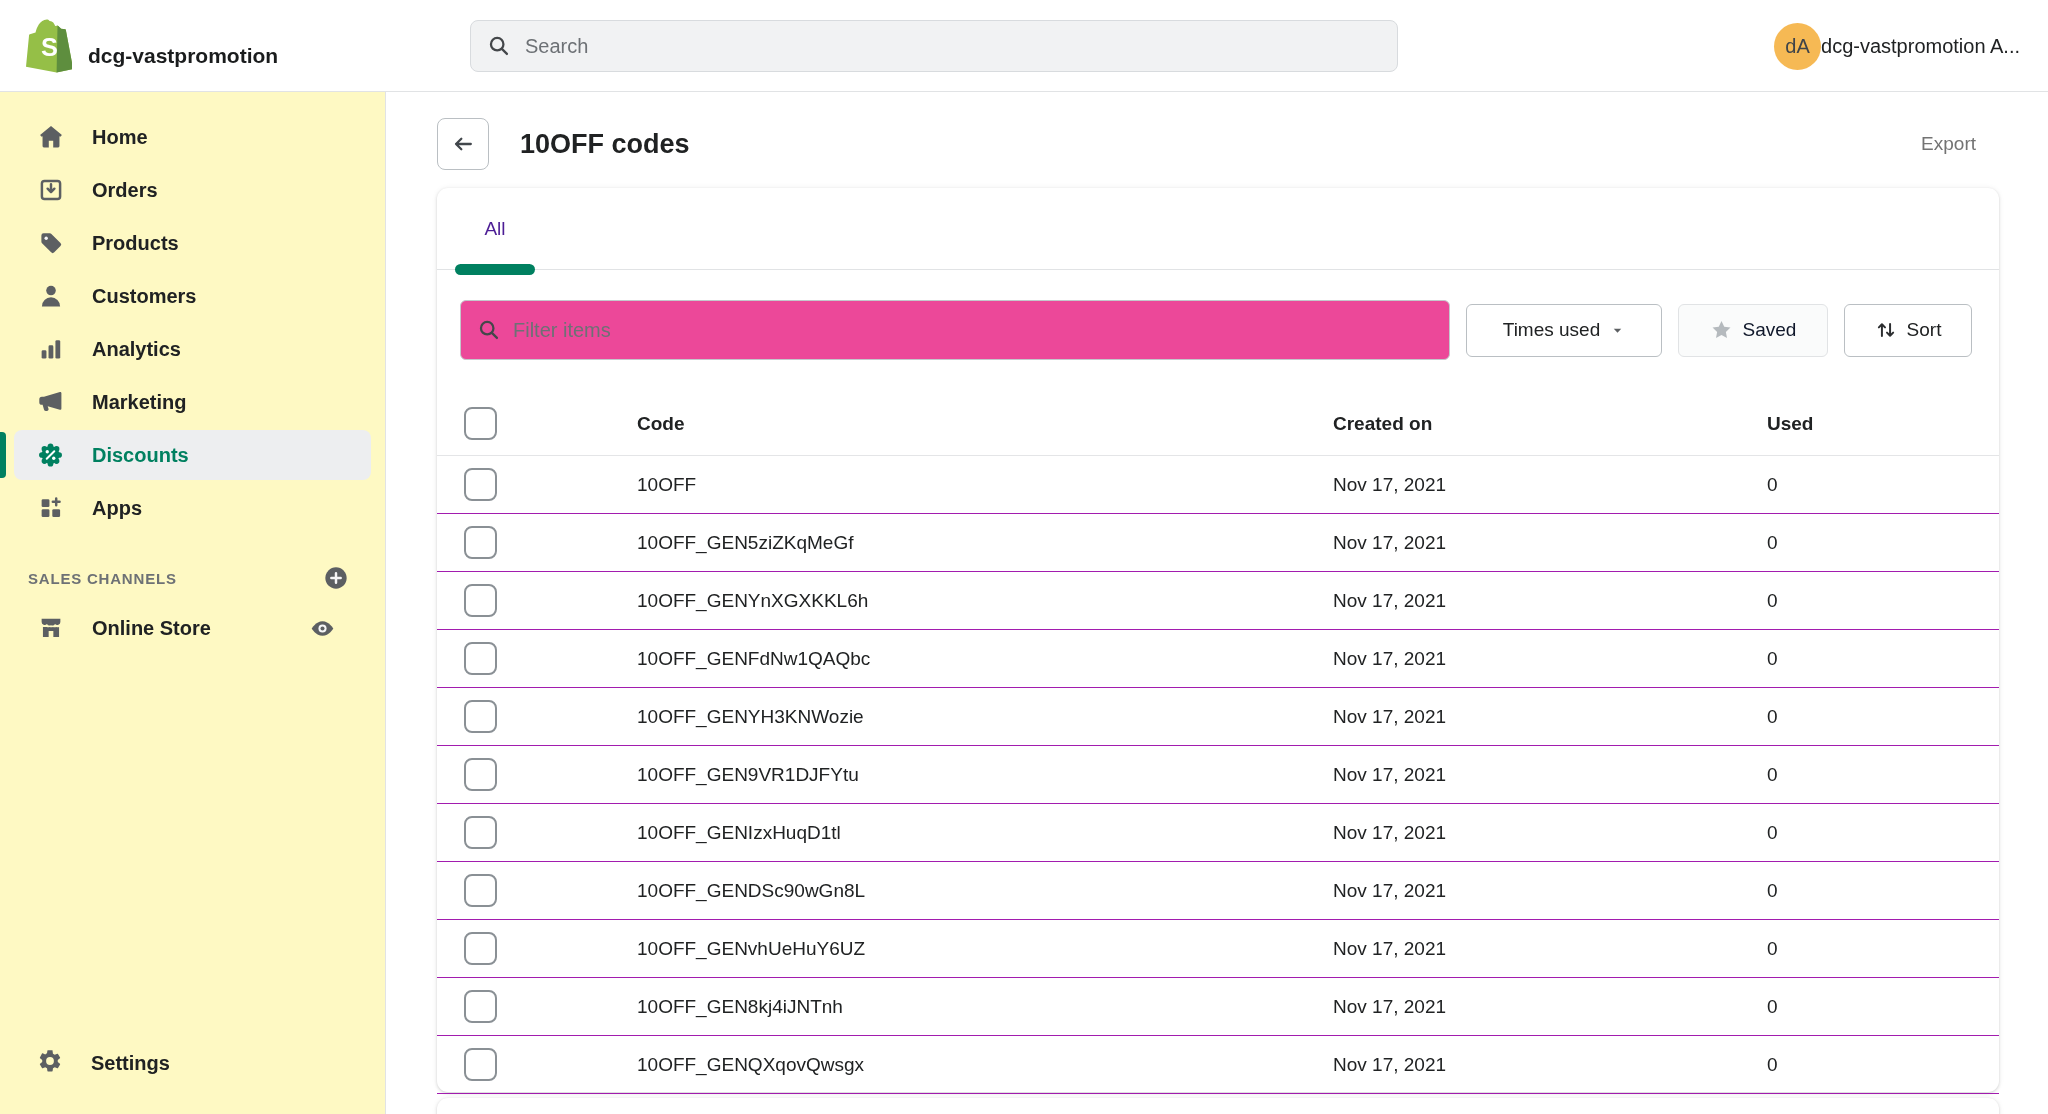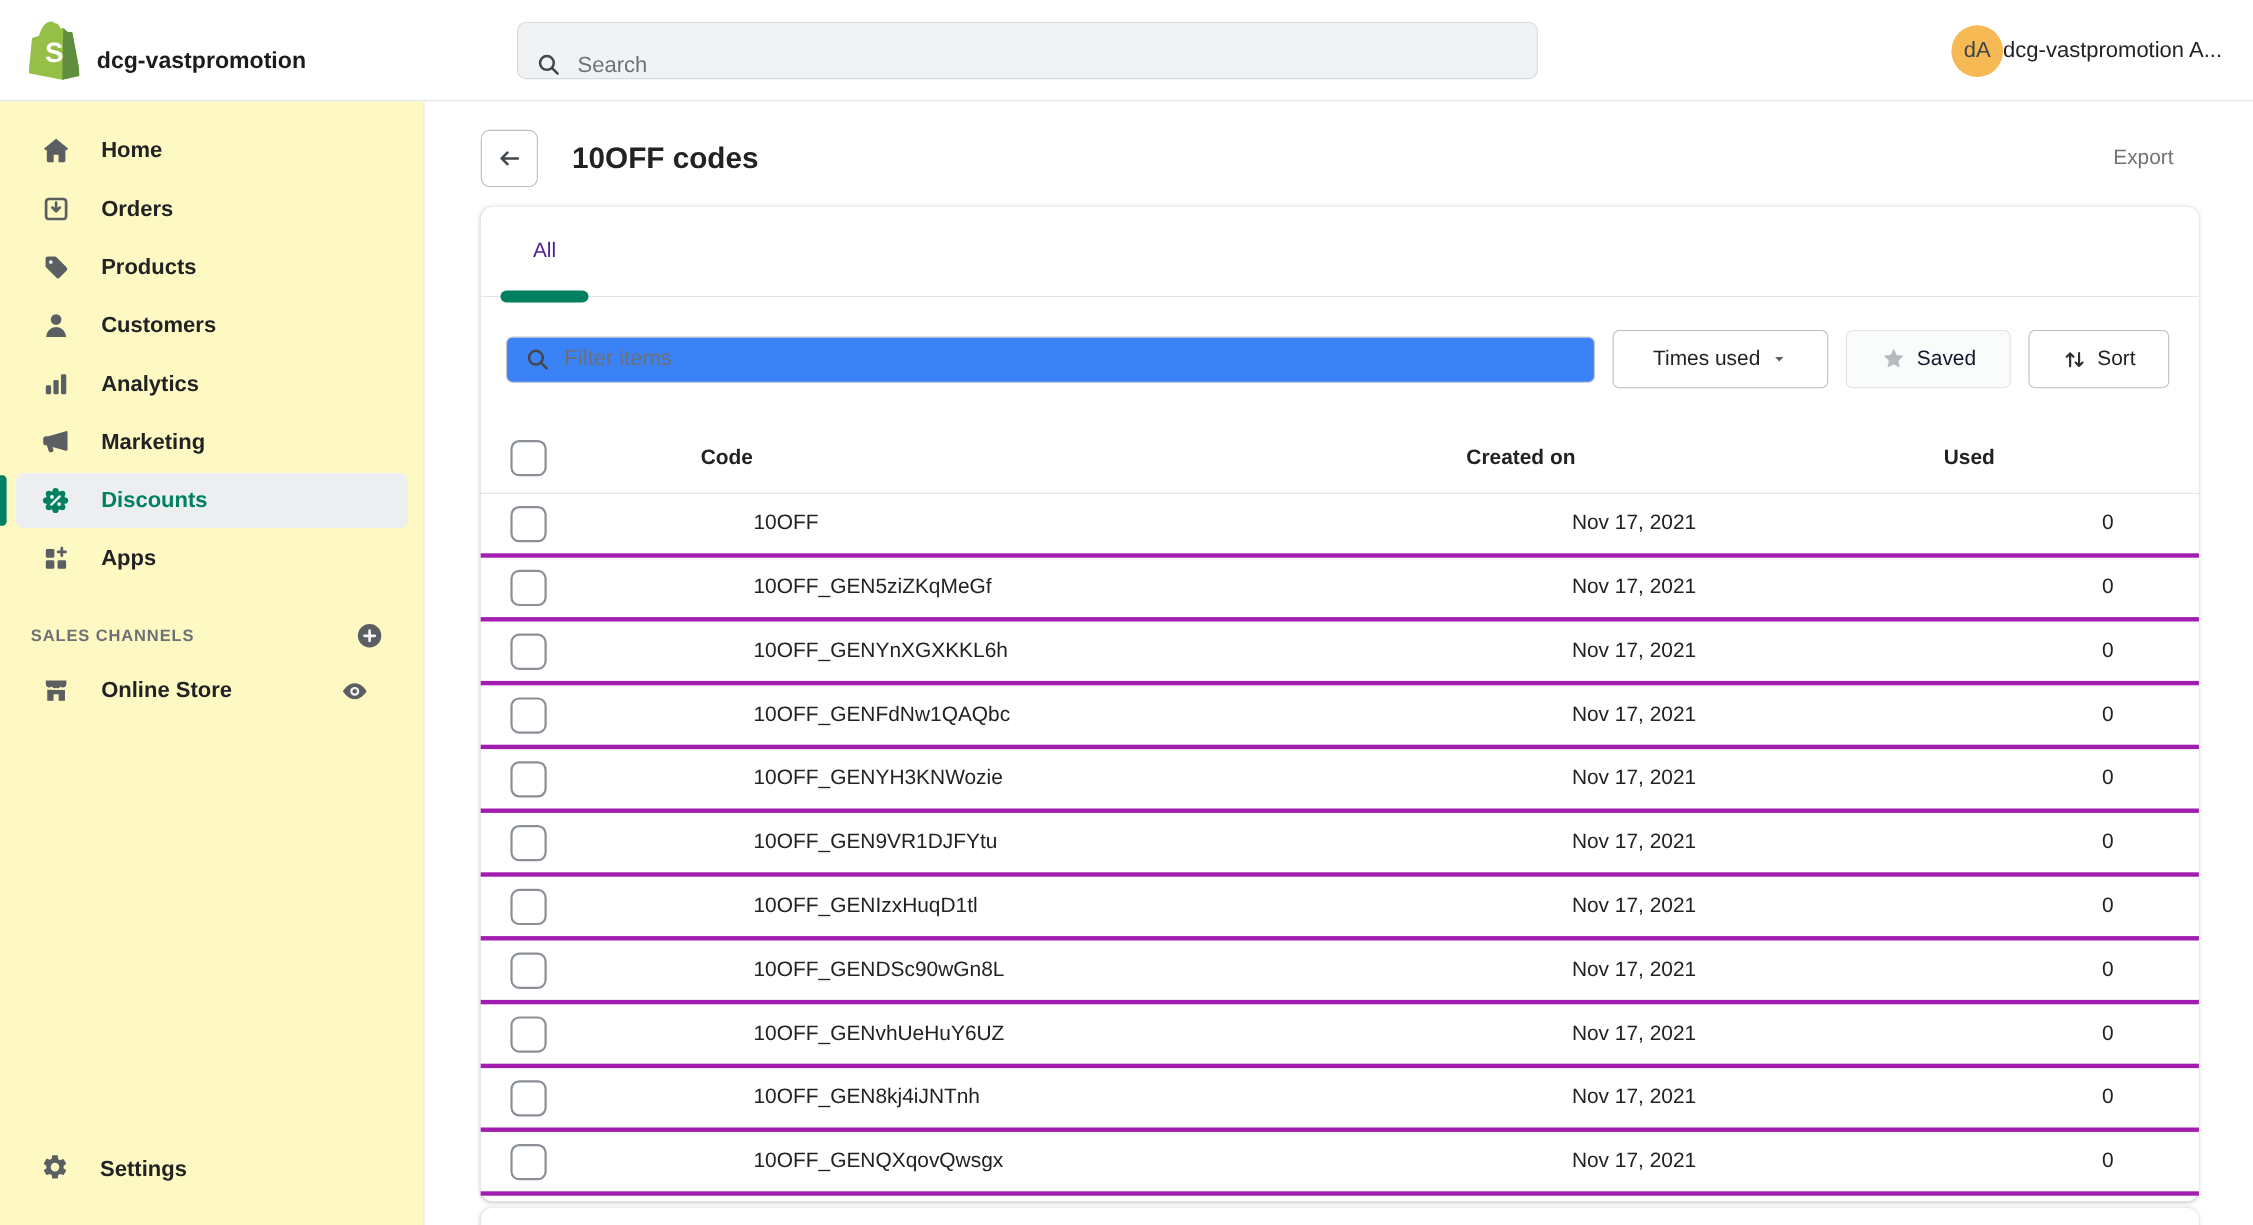--- a/index.html
+++ b/index.html
@@ -7,21 +7,21 @@
     font-family:"Liberation Sans", sans-serif; color:#202223; }
 
   
   .topbar { position:absolute; left:0; top:0; width:2048px; height:92px;
     background:#ffffff; border-bottom:1px solid #e1e3e5; z-index:10; }
   .logo { position:absolute; left:26px; top:19px; width:46px; height:54px; }
   .store-name { position:absolute; left:88px; top:0; height:112px; display:flex; align-items:center;
     font-size:21px; font-weight:700; color:#1a1c1d; }
   .topbar-search { position:absolute; left:470px; top:20px; width:928px; height:52px;
     background:#f1f2f3; border:1px solid #d8dbde; border-radius:8px;
-    display:flex; align-items:flex-end; padding:0 16px; }
+    display:flex; align-items:center; padding:0 16px; }
   .topbar-search svg { flex:0 0 auto; margin-right:14px; }
   .topbar-search input { border:none; outline:none; background:transparent; width:100%;
     font-size:20px; font-family:"Liberation Sans", sans-serif; color:#202223; }
   .topbar-search input::placeholder { color:#6d7175; }
   .user-menu { position:absolute; right:28px; top:0; height:92px; display:flex; align-items:center; }
   .avatar { width:47px; height:47px; border-radius:50%; background:#f6b954;
     display:flex; align-items:center; justify-content:center;
     font-size:20px; color:#3f4449; font-weight:400; }
   .user-name { font-size:20px; color:#202223; max-width:240px; white-space:nowrap; }
 
@@ -59,38 +59,38 @@
 
   .card { position:absolute; left:51px; top:96px; width:1562px; height:904px; background:#ffffff;
     border-radius:11px; box-shadow:0 0 6px rgba(23,24,24,.06), 0 1px 3px rgba(0,0,0,.16); }
   .tabs { position:relative; height:82px; border-bottom:1px solid #e1e3e5; display:flex; padding-left:18px; }
   .tab { position:relative; width:80px; display:flex; align-items:center; justify-content:center;
     font-size:19px; color:#4c1d95; cursor:pointer; }
   .tab .underline { position:absolute; left:0; bottom:-6px; width:80px; height:11px;
     background:#008060; border-radius:6px; }
 
   .filter-bar { display:flex; align-items:center; gap:16px; padding:30px 27px 32px 23px; }
-  .filter-input { flex:1; height:42px; background:#3b82f6; border:1px solid #c4c8cc; border-radius:6px;
+  .filter-input { flex:1; height:60px; background:#ec4899; border:1px solid #c4c8cc; border-radius:6px;
     display:flex; align-items:center; padding:3px 16px; }
   .filter-input svg { margin-right:12px; flex:0 0 auto; }
   .filter-input input { border:none; outline:none; width:100%; font-size:20px;
     font-family:"Liberation Sans", sans-serif; color:#202223; background:transparent; }
   .filter-input input::placeholder { color:#6d7175; }
   .btn { height:53px; background:#fff; border:1px solid #babfc3; border-radius:6px;
     display:flex; align-items:center; justify-content:center; gap:10px;
     font-size:19px; font-weight:500; color:#202223; cursor:pointer;
     font-family:"Liberation Sans", sans-serif; }
   .btn-times { width:196px; }
   .btn-saved { width:150px; background:#fafbfb; border-color:#e1e3e5; color:#0f172a; cursor:default; }
   .btn-sort { width:128px; }
 
   .thead { display:flex; align-items:center; height:64px; border-bottom:1px solid #e4e5e7;
     font-weight:600; font-size:19px; color:#202223; }
-  .trow { display:flex; align-items:center; height:58px; border-bottom:4px solid #a21caf;
-    font-size:19px; color:#202223;gap:48px; }
+  .trow { display:flex; align-items:center; height:58px; border-bottom:1px solid #a21caf;
+    font-size:19px; color:#202223; }
   .c-check { width:200px; padding-left:27px; display:flex; align-items:center; }
   .c-code { width:696px; }
   .c-date { width:434px; }
   .c-used { flex:1; }
   .checkbox { appearance:none; -webkit-appearance:none; width:33px; height:33px; background:#fff;
     border:2.5px solid #8a9095; border-radius:8px; cursor:pointer; }
 
   .card-stub { position:absolute; left:51px; top:1006px; width:1562px; height:70px; background:#fff;
     border-radius:11px 11px 0 0; box-shadow:0 0 6px rgba(23,24,24,.06), 0 1px 3px rgba(0,0,0,.16); }
 </style>

